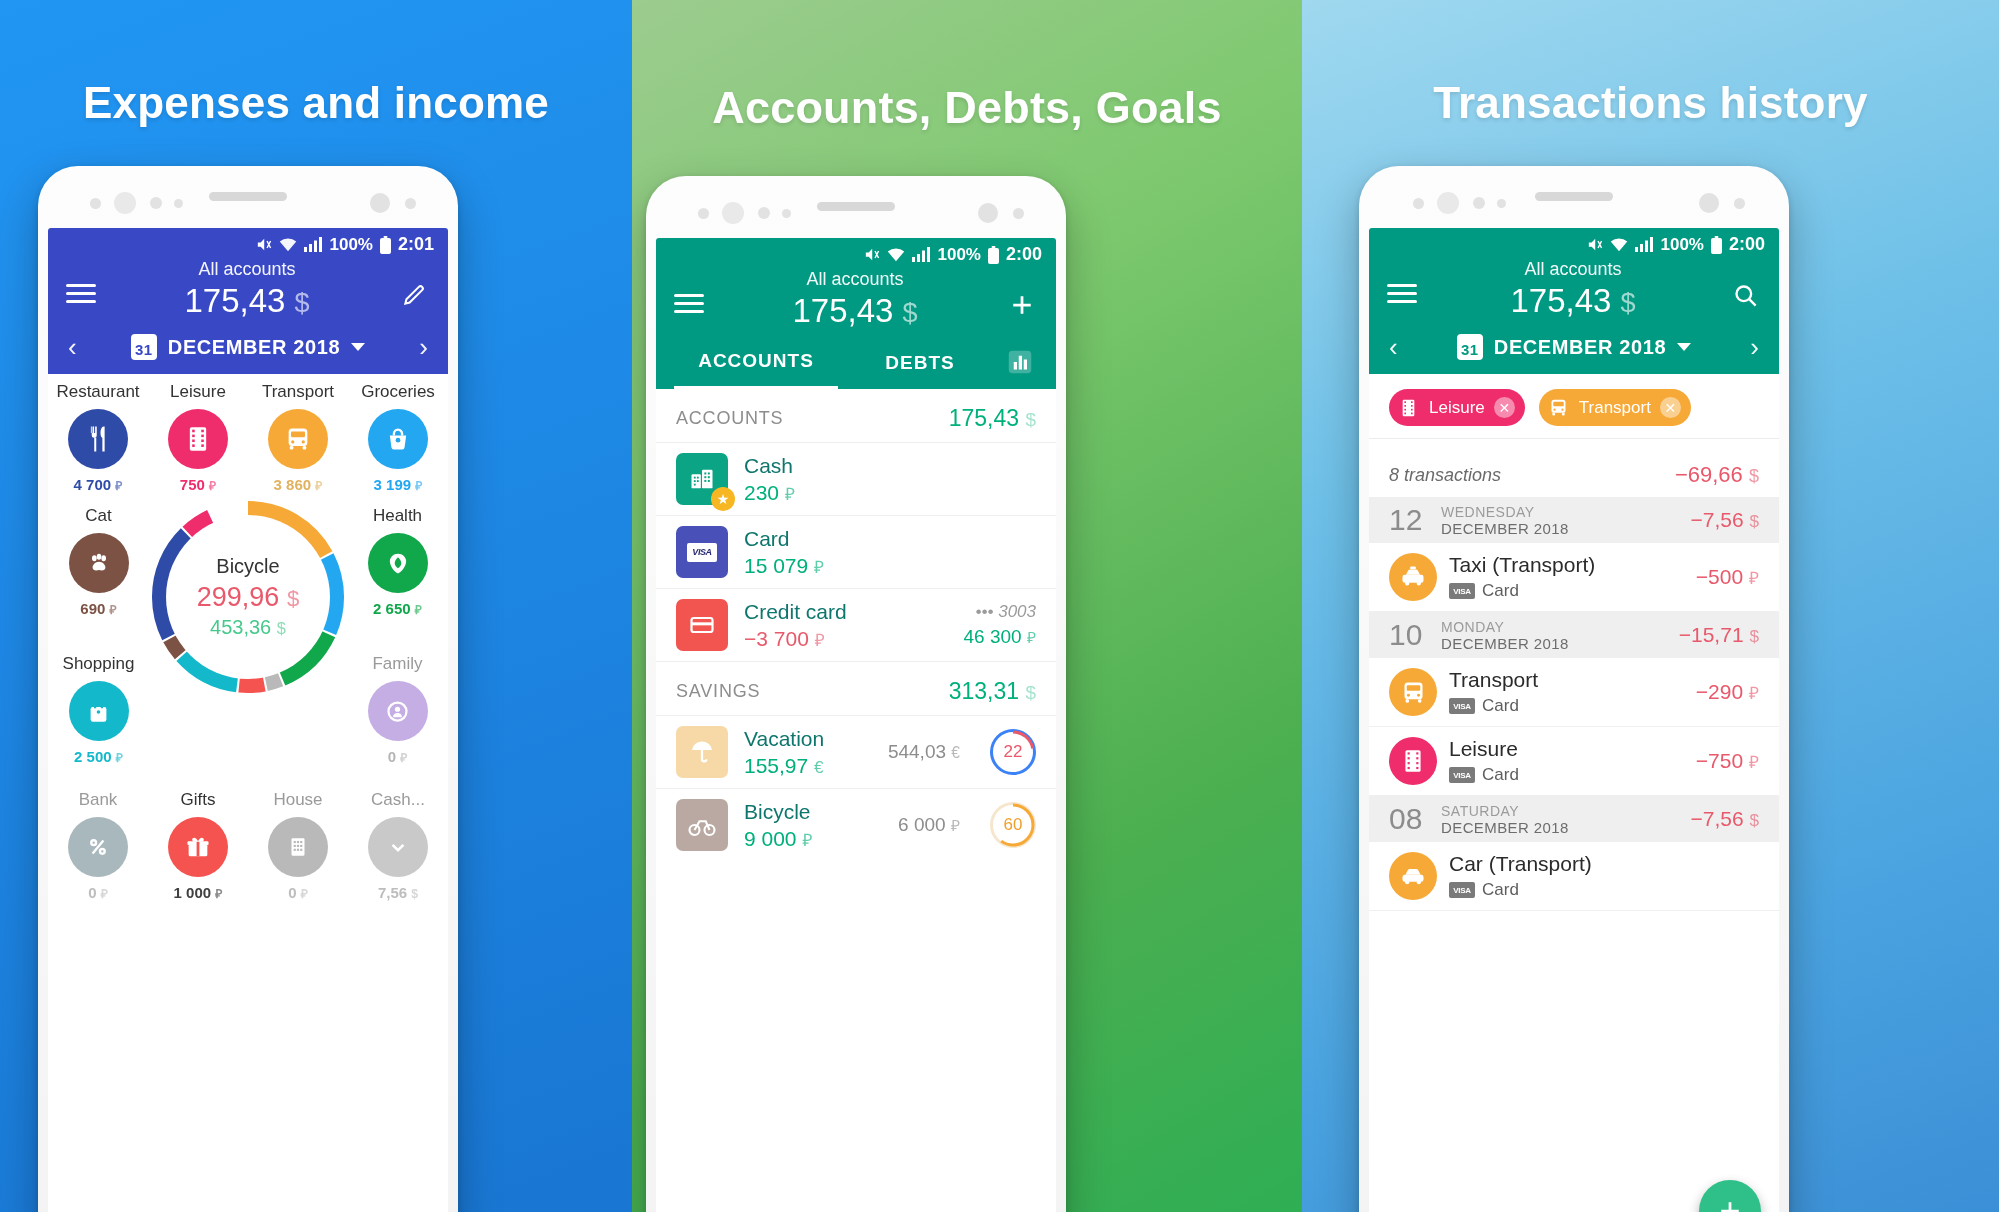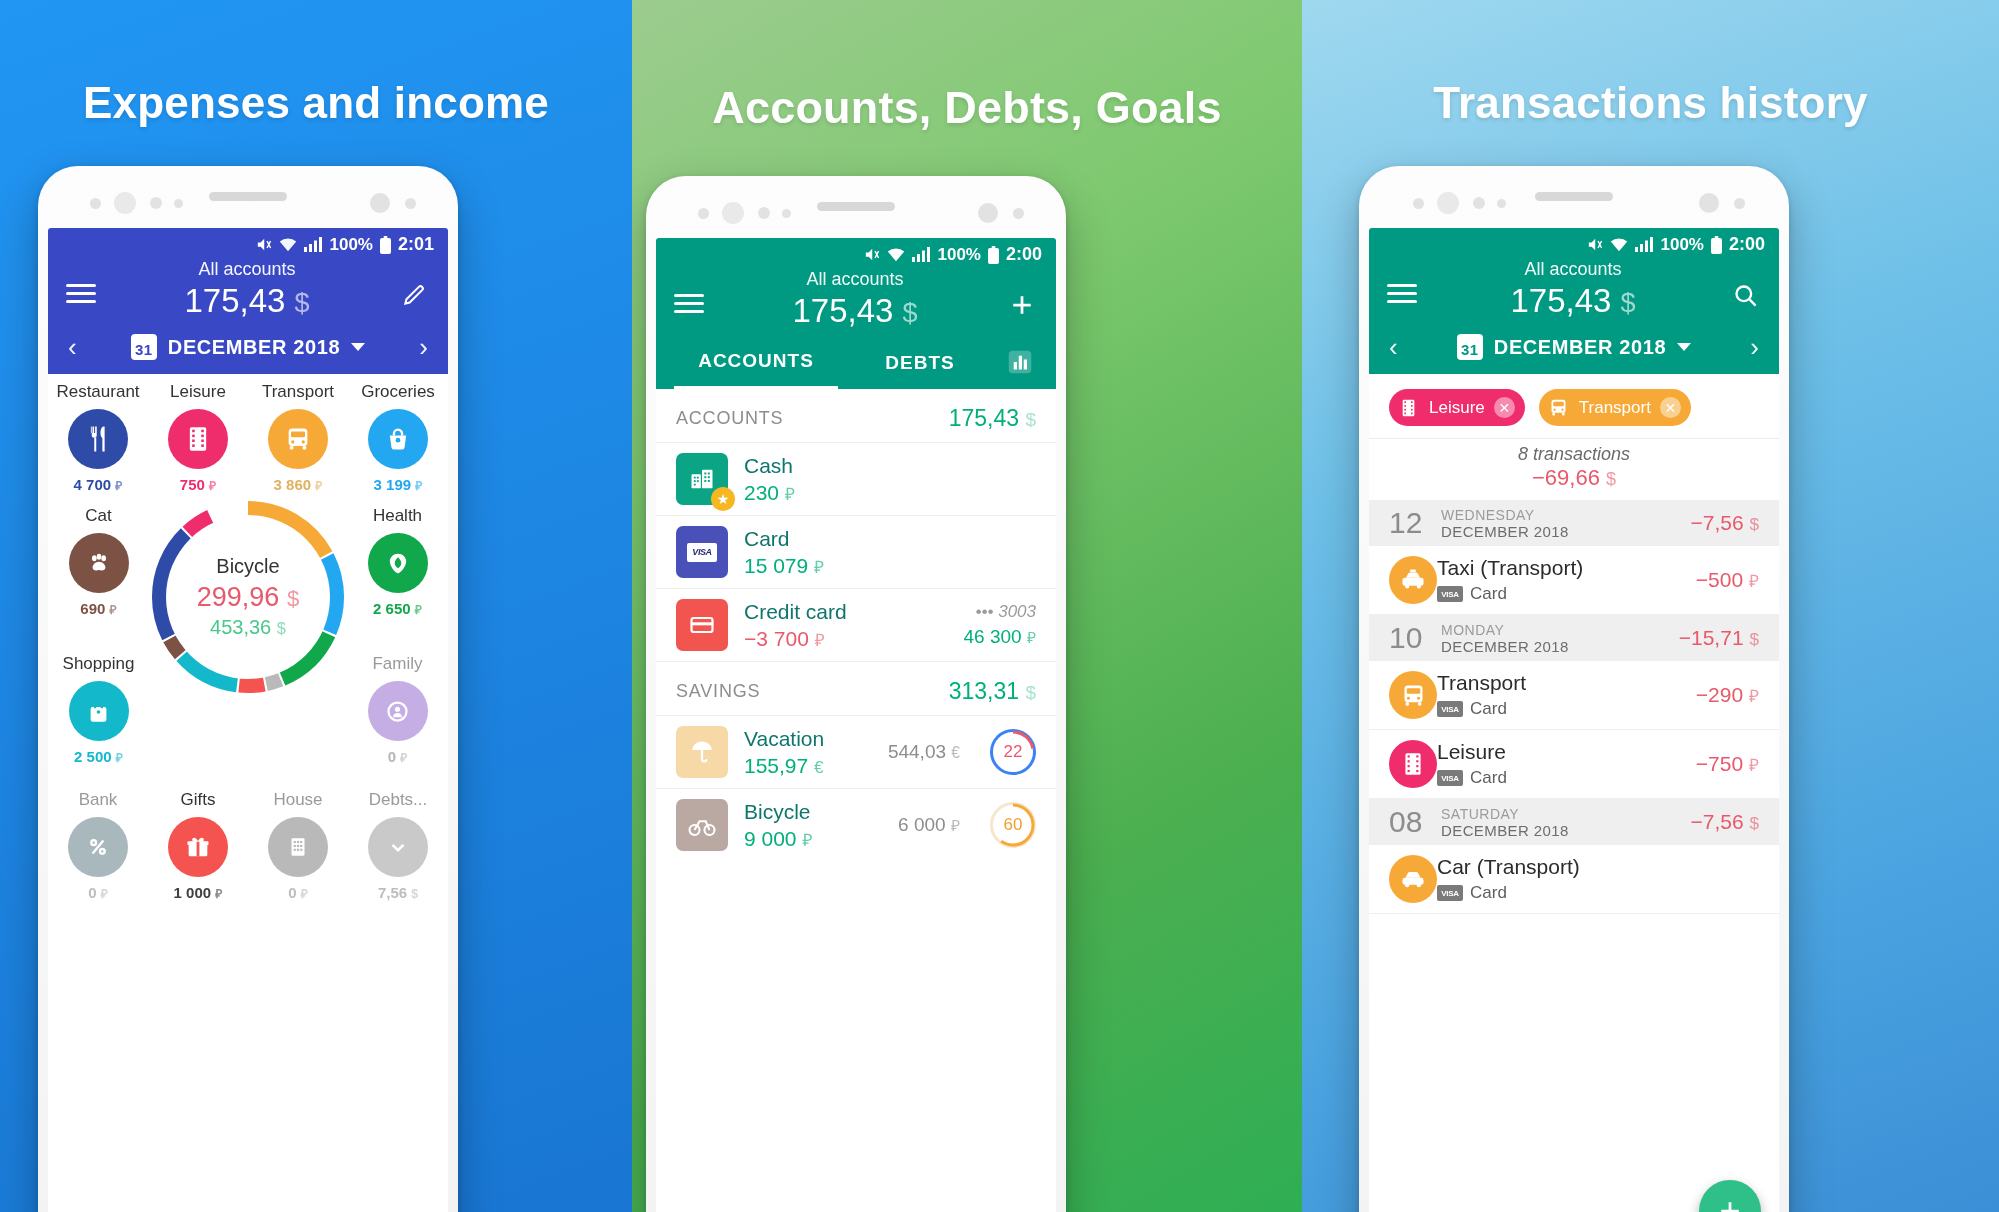--- a/index.html
+++ b/index.html
@@ -131,32 +131,32 @@
   .star { position: absolute; right: -7px; bottom: -6px; width: 24px; height: 24px; border-radius: 50%; background: #f6b723; display:flex;align-items:center;justify-content:center; color: #fff; font-size: 14px; }
   .goalring { width: 46px; height: 46px; border-radius: 50%; display:flex;align-items:center;justify-content:center; font-size: 17px; }
   .gsum { font-size: 19px; color: #8d8d8d; }
 
   
   .chips { display: flex; gap: 14px; padding: 15px 20px 12px; }
   .chip { display: flex; align-items: center; gap: 9px; border-radius: 22px; padding: 7px 10px 7px 8px; color: #fff; font-size: 17px; }
   .chip .cico { width: 23px; height: 23px; display:flex;align-items:center;justify-content:center; }
   .chip .cx { width: 21px; height: 21px; border-radius: 50%; background: rgba(255,255,255,.45); display:flex;align-items:center;justify-content:center; font-size: 14px; color: #fff; }
 
-  .txsum { display: flex; align-items: center; justify-content: space-between; padding: 5px 20px 9px; border-top: 1px solid #ececec; flex-direction: column; }
+  .txsum { display: flex; align-items: center; justify-content: space-between; padding: 23px 20px 9px; border-top: 1px solid #ececec; }
   .txsum .l { font-size: 18px; color: #6a6a6a; font-style: italic; }
   .txsum .r { font-size: 22px; color: #e8596b; }
 
   .dayhead { display: flex; align-items: center; background: #efefef; padding: 6px 20px; }
   .dayhead .dnum { font-size: 30px; color: #8c8c8c; width: 52px; }
   .dayhead .dtxt { flex: 1; }
   .dayhead .dw { font-size: 14px; color: #9b9b9b; letter-spacing: .5px; }
   .dayhead .dm { font-size: 15px; color: #6d6d6d; letter-spacing: .4px; }
   .dayhead .dval { font-size: 21px; color: #e8596b; }
 
-  .txrow { display: flex; align-items: center; gap: 0; padding: 10px 20px; border-bottom: 1px solid #f0f0f0; }
+  .txrow { display: flex; align-items: center; gap: 12px; padding: 10px 20px; border-bottom: 1px solid #f0f0f0; }
   .txic { width: 48px; height: 48px; border-radius: 50%; display:flex;align-items:center;justify-content:center; flex: 0 0 auto; }
   .txmid { flex: 1; }
   .txnm { font-size: 21px; color: #2b2b2b; }
   .txacct { display: flex; align-items: center; gap: 7px; margin-top: 4px; font-size: 17px; color: #5e5e5e; }
   .visa-mini { width: 26px; height: 16px; border-radius: 2px; background: #7a7a7a; color: #fff; font-size: 8px; display:flex;align-items:center;justify-content:center; font-weight: bold; letter-spacing:-.3px; }
   .txval { font-size: 21px; color: #e8596b; white-space: nowrap; }
 
   .fab {
     position: absolute; right: 18px; bottom: 14px; width: 62px; height: 62px;
     border-radius: 50%; background: #2fc08a; color: #fff; font-size: 38px; font-weight: 300;
@@ -425,21 +425,21 @@
                       <rect x="14" y="10" width="2" height="2"></rect>
                       <rect x="8" y="13.6" width="2" height="2"></rect>
                       <rect x="11" y="13.6" width="2" height="2"></rect>
                       <rect x="14" y="13.6" width="2" height="2"></rect>
                     </g>
                   </svg>
               </div>
               <div class="amt" style="color:#bdbdbd"><span>0</span> <span class="cur">₽</span></div>
             </div>
             <div class="cat">
-              <div class="nm dim">Debts...</div>
+              <div class="nm dim">Cash...</div>
               <div class="circ" style="background:#c9c9c9">
                 <svg width="26" height="26" viewBox="0 0 24 24" fill="none" stroke="#fff" stroke-width="2.4">
                     <path d="M7 10l5 5 5-5"></path>
                   </svg>
               </div>
               <div class="amt" style="color:#bdbdbd"><span>7,56</span> <span class="cur">$</span></div>
             </div>
           </div>
 
         </div>

